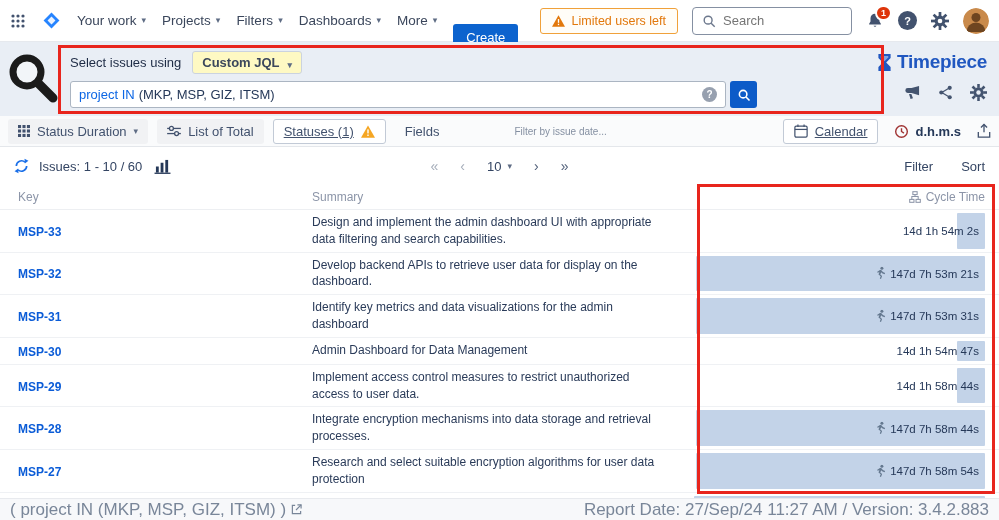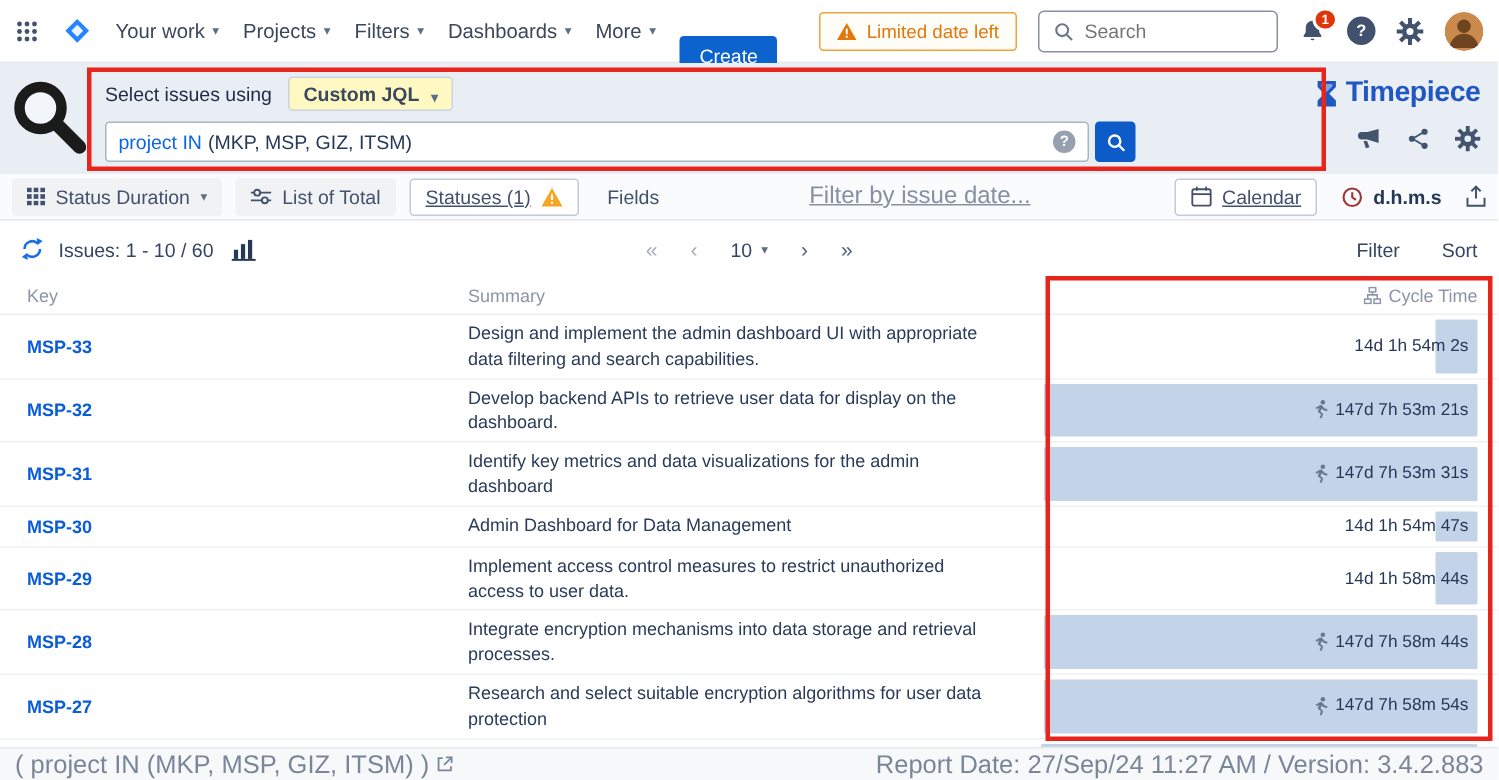--- a/index.html
+++ b/index.html
@@ -38,21 +38,21 @@
   .brand-row { display: flex; align-items: center; justify-content: flex-end; gap: 5px; }
   .brand-name { font-size: 19px; font-weight: bold; color: #2057C0; letter-spacing: -0.3px; }
   .brand-icons { display: flex; align-items: center; justify-content: flex-end; gap: 17px; margin-top: 11px; }
   .brand-icons > span { cursor: pointer; display: flex; }
 
   
   .toolbar { height: 31px; background: #FAFBFC; border-bottom: 1px solid #E4E7EB; display: flex; align-items: center; padding: 0 8px; gap: 9px; }
   .tbtn { height: 25px; display: flex; align-items: center; gap: 7px; background: #F1F2F4; border: none; border-radius: 3px; padding: 0 10px; font-size: 13px; color: #42526E; font-weight: 500; cursor: pointer; font-family: "Liberation Sans", sans-serif; white-space: nowrap; }
   .tbtn.outlined { background: #fff; border: 1px solid #C2CAD6; text-decoration: underline; }
   .tbtn.plain { background: transparent; }
-  .date-filter { color: #8590A2; font-size: 16px; margin-left: 81px; cursor: text; text-decoration: underline; }
+  .date-filter { color: #8590A2; font-size: 10px; margin-left: 56px; cursor: text; }
   .tbar-right { margin-left: auto; display: flex; align-items: center; gap: 16px; }
   .units { display: flex; align-items: center; gap: 6px; font-size: 13px; font-weight: bold; color: #253858; cursor: pointer; }
 
   
   .results-bar { position: relative; height: 38px; display: flex; align-items: center; padding: 0 14px; }
   .res-left { display: flex; align-items: center; gap: 10px; }
   .issues-count { font-size: 13px; color: #344563; }
   .chart-btn { background: transparent; border: none; cursor: pointer; display: flex; padding: 2px; }
   .pager { position: absolute; left: 50%; transform: translateX(-50%); display: flex; align-items: center; gap: 22px; font-size: 14px; }
   .pg-dis { color: #A5ADBA; cursor: default; }
@@ -135,21 +135,21 @@
     </div>
     <div class="nav-right">
       <div class="warn-box">
         <span class="icn">
           <svg width="13" height="12" viewBox="0 0 16 14">
               <path d="M8 0L16 14H0z" fill="#E2780C"></path>
               <rect x="7.2" y="4.6" width="1.6" height="4.6" fill="#fff"></rect>
               <rect x="7.2" y="10.4" width="1.6" height="1.7" fill="#fff"></rect>
             </svg>
         </span>
-        <span>Limited date left</span>
+        <span>Limited users left</span>
       </div>
       <div class="search-box">
         <span class="icn">
           <svg width="14" height="14" viewBox="0 0 16 16" fill="none" stroke="#6B778C" stroke-width="1.6">
               <circle cx="7" cy="7" r="4.5"></circle>
               <line x1="10.5" y1="10.5" x2="14.5" y2="14.5"></line>
             </svg>
         </span>
         <input placeholder="Search" style="">
       </div>

